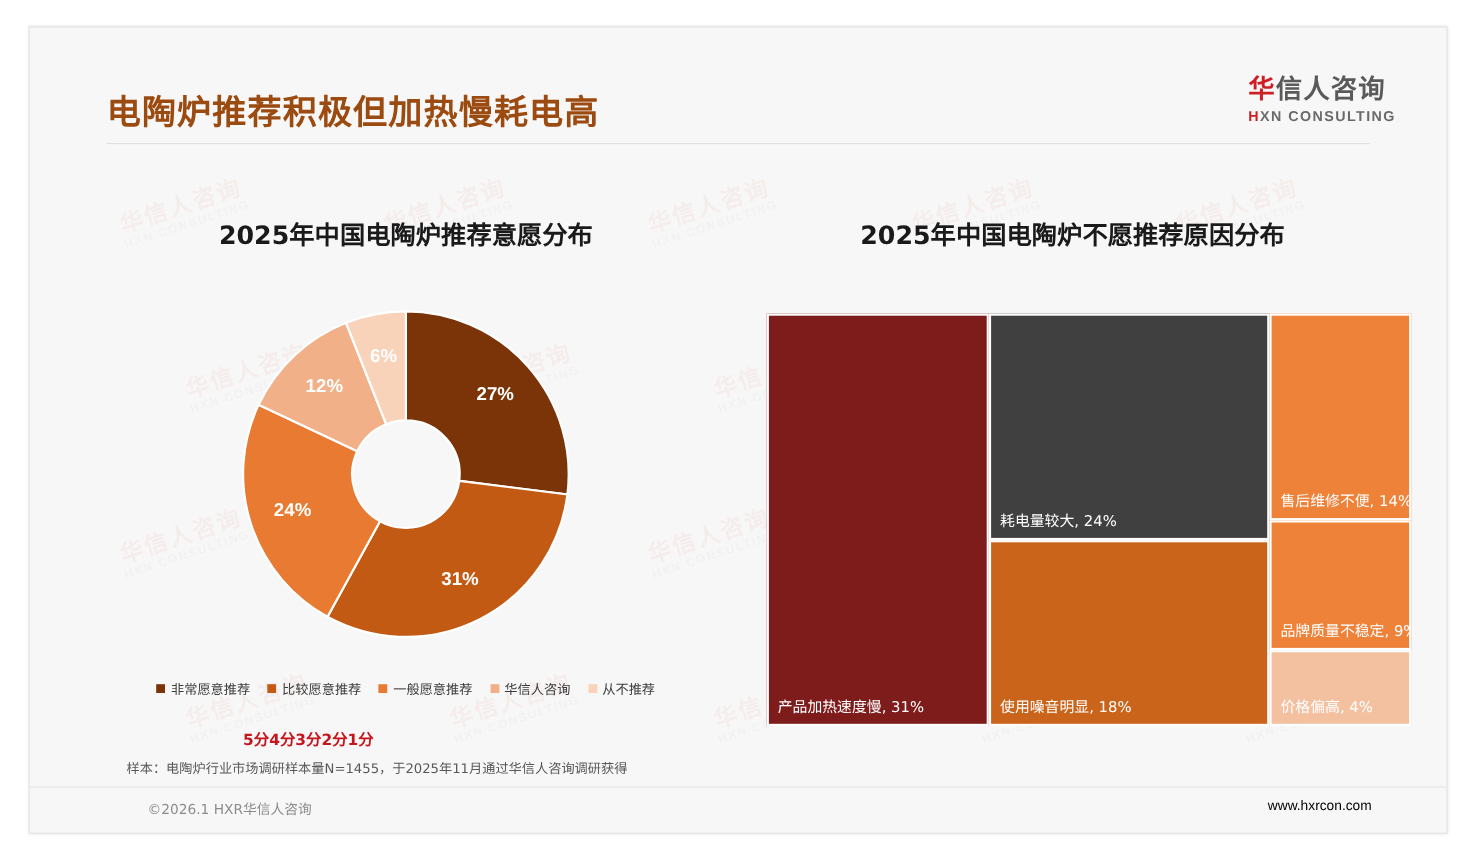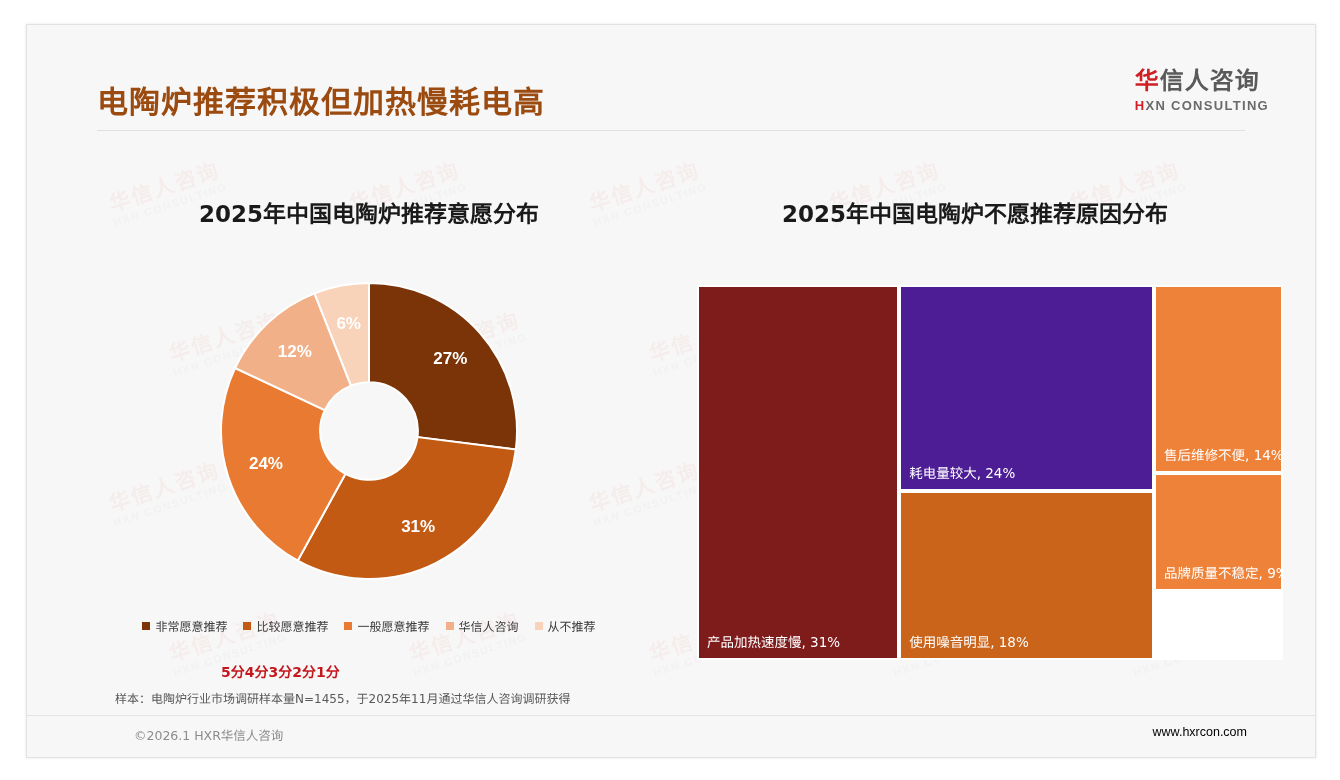--- a/index.html
+++ b/index.html
@@ -419,31 +419,34 @@
   </div>
 
   <div id="right-panel" class="panel">
 
     <div class="chart-title">2025年中国电陶炉不愿推荐原因分布</div>
 
     <div id="treemap">
         <div class="tm-cell" style="left: 0px; top: 0px; width: 202.17px; height: 375px; background: rgb(126, 27, 27);">
           <div class="tm-label">产品加热速度慢, 31%</div>
         </div>
-        <div class="tm-cell" style="left: 202.17px; top: 0px; width: 254.91px; height: 206.25px; background: #4c1d95;">
+        <div class="tm-cell" style="left: 202.17px; top: 0px; width: 254.91px; height: 206.25px; background: #404040;">
           <div class="tm-label">耗电量较大, 24%</div>
         </div>
         <div class="tm-cell" style="left: 202.17px; top: 206.25px; width: 254.91px; height: 168.75px; background: rgb(201, 100, 26); text-align: right;">
           <div class="tm-label">使用噪音明显, 18%</div>
         </div>
         <div class="tm-cell" style="left: 457.08px; top: 0px; width: 128.92px; height: 187.5px; background: rgb(238, 130, 57);">
           <div class="tm-label">售后维修不便, 14%</div>
         </div>
         <div class="tm-cell" style="left: 457.08px; top: 187.5px; width: 128.92px; height: 118.125px; background: rgb(238, 130, 57);">
           <div class="tm-label">品牌质量不稳定, 9%</div>
+        </div>
+        <div class="tm-cell" style="left: 457.08px; top: 305.625px; width: 128.92px; height: 69.375px; background: rgb(243, 192, 160);">
+          <div class="tm-label">价格偏高, 4%</div>
         </div>
       </div>
   </div>
 
   <div id="footnote">样本：电陶炉行业市场调研样本量N=1455，于2025年11月通过华信人咨询调研获得</div>
   <div id="footer-rule"></div>
   <div id="footer-left">©2026.1 HXR华信人咨询</div>
   <div id="footer-right">www.hxrcon.com</div>
 
 </div>

